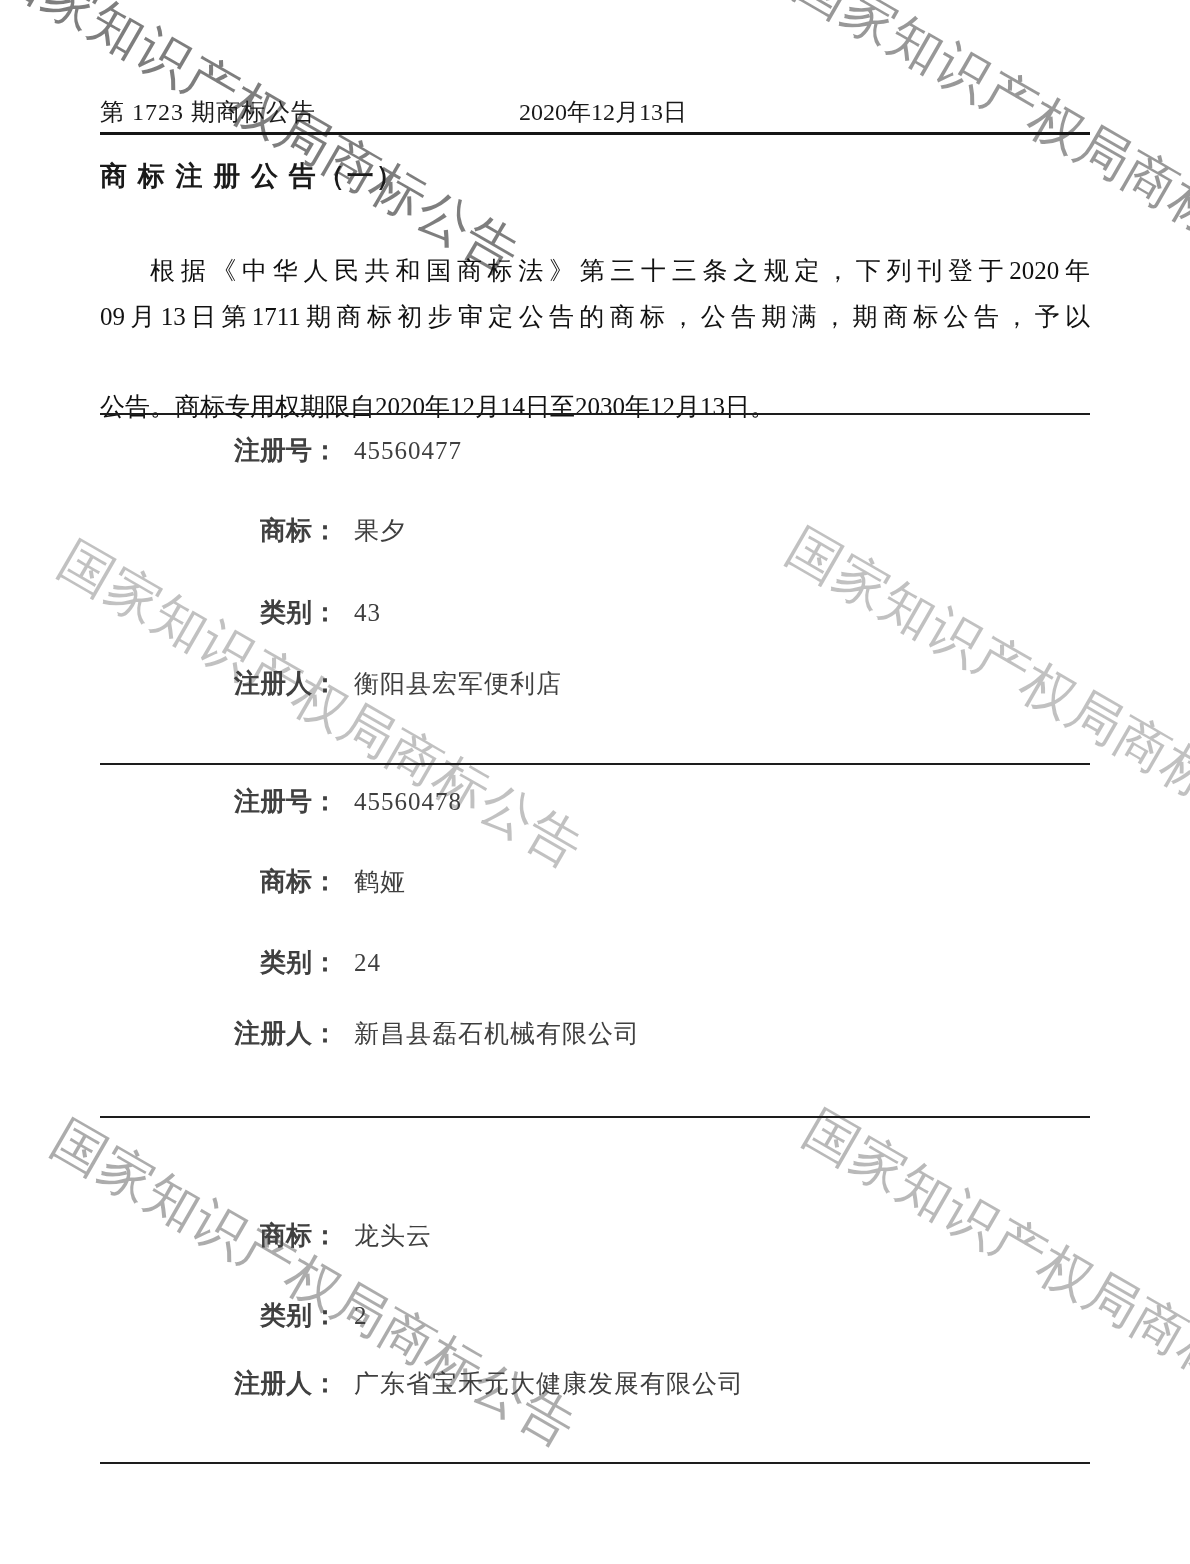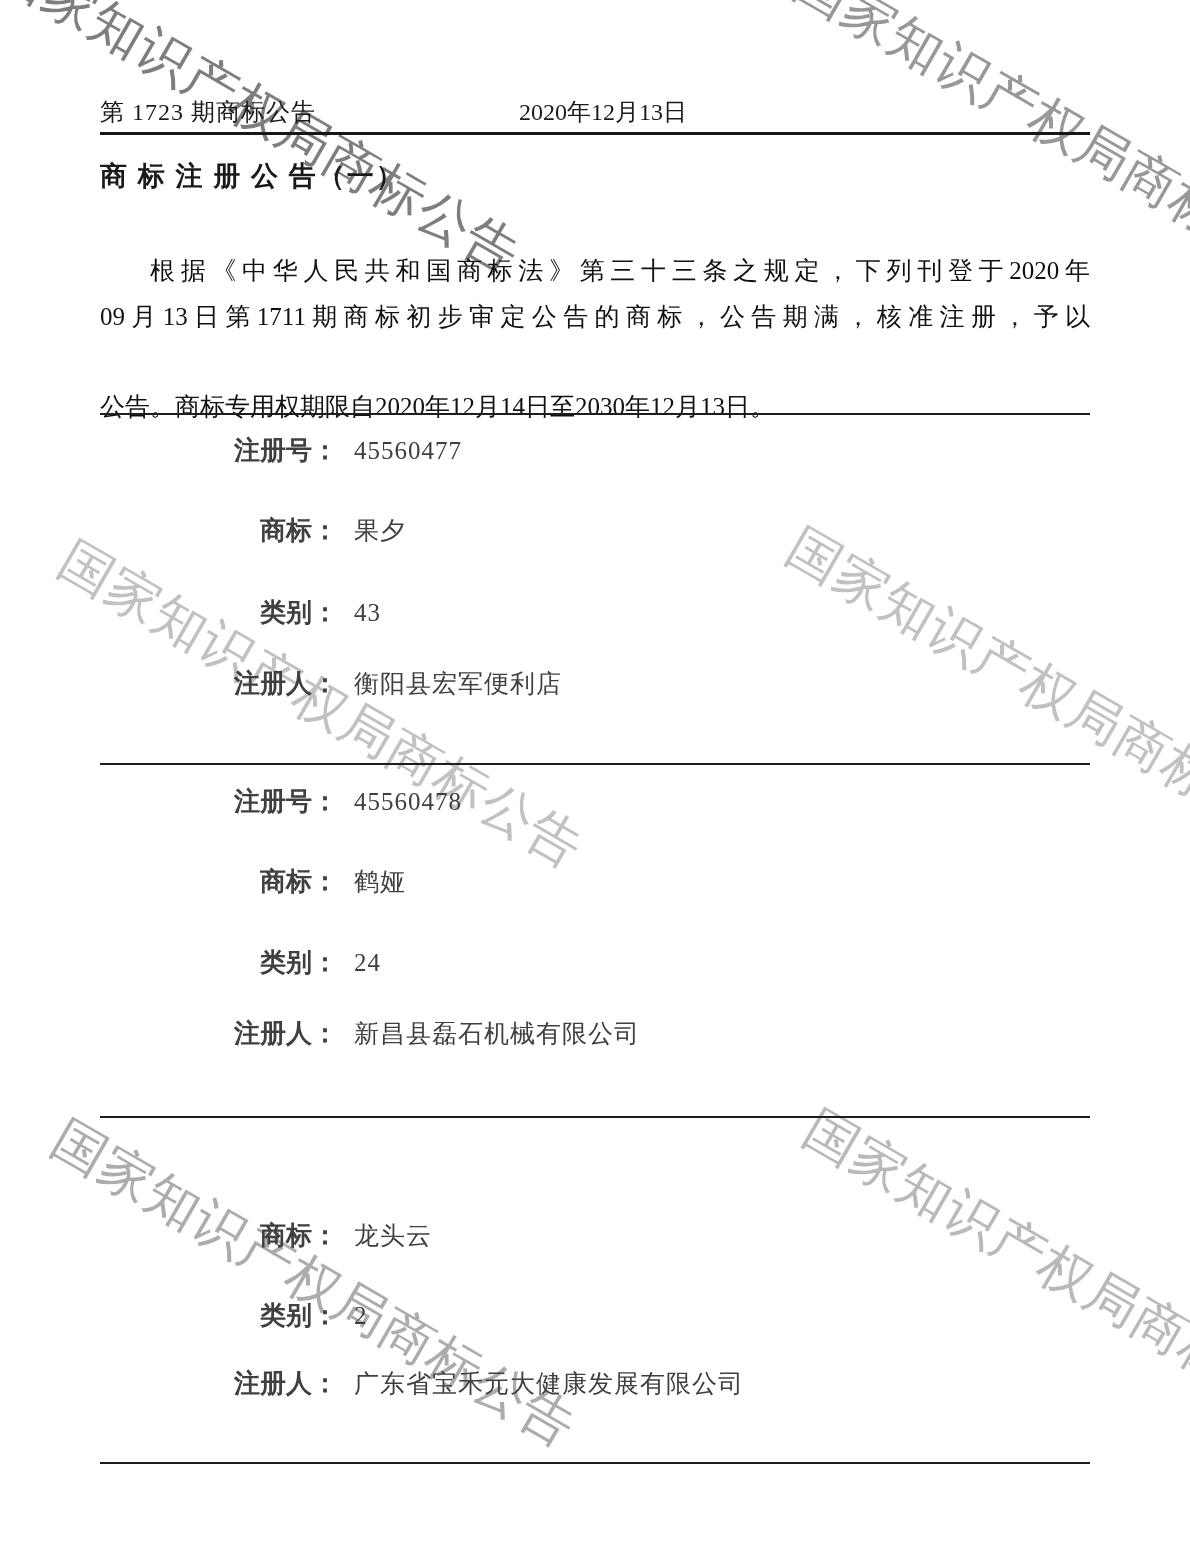--- a/index.html
+++ b/index.html
@@ -103,21 +103,21 @@
   <div class="wm wm6">国家知识产权局商标公告</div>
 
   <div class="hdr-left">第 1723 期商标公告</div>
   <div class="hdr-right">2020年12月13日</div>
   <div class="rule rule-header"></div>
 
   <div class="doc-title">商 标 注 册 公 告（一）</div>
 
   <div class="intro">
     <div class="intro-line first">根据《中华人民共和国商标法》第三十三条之规定，下列刊登于2020年</div>
-    <div class="intro-line">09月13日第1711期商标初步审定公告的商标，公告期满，核准注册，予以</div>
+    <div class="intro-line">09月13日第1711期商标初步审定公告的商标，公告期满，期商标公告，予以</div>
     <div class="intro-line last">公告。商标专用权期限自2020年12月14日至2030年12月13日。</div>
   </div>
 
   <div class="rule sep sep1"></div>
   <div class="row" style="top:433px">
     <span class="lbl">注册号：</span><span class="val">45560477</span>
   </div>
   <div class="row" style="top:513px">
     <span class="lbl">商标：</span><span class="val">果夕</span>
   </div>

